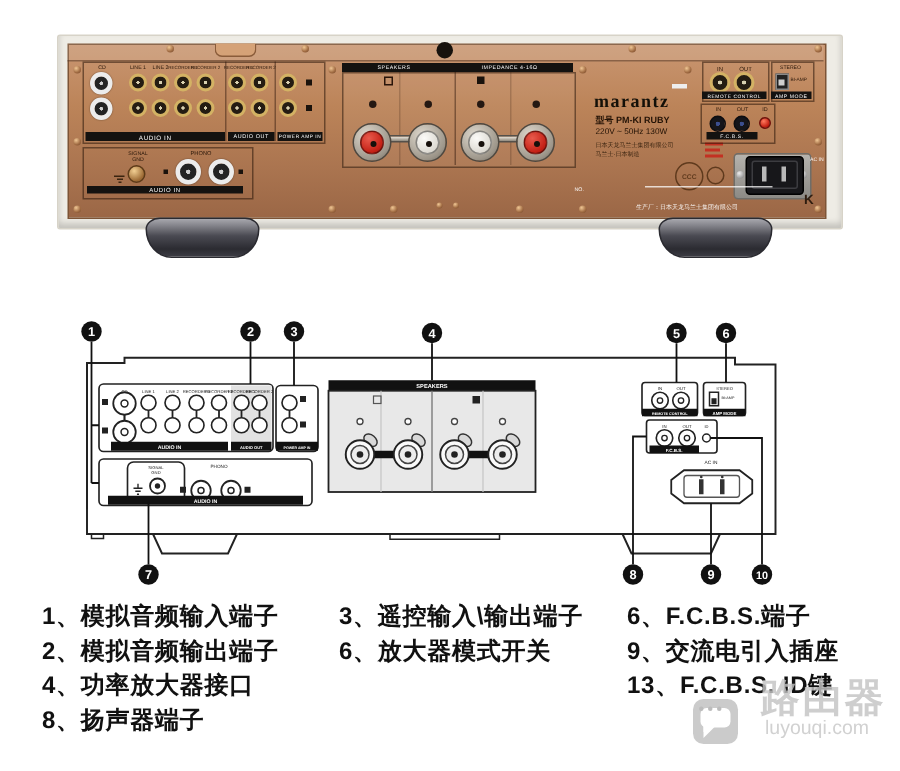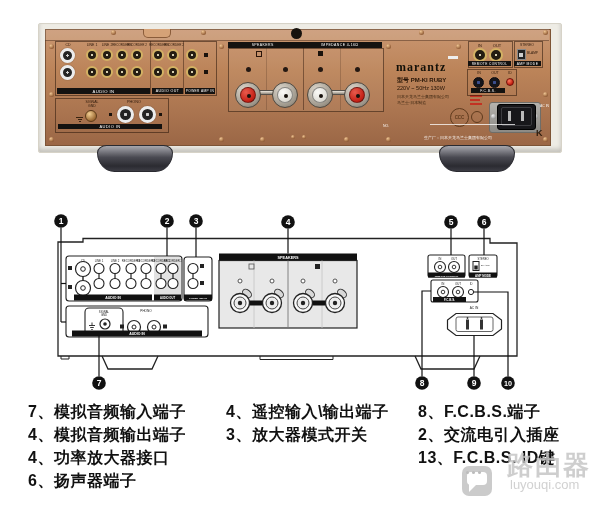--- a/index.html
+++ b/index.html
@@ -442,32 +442,32 @@
       <circle cx="422" cy="383" r="6.8" fill="#111"></circle>
         <text class="callout-num" x="422" y="386" font-size="8.5" text-anchor="middle">8</text>
       <circle cx="474" cy="383" r="6.8" fill="#111"></circle>
         <text class="callout-num" x="474" y="386" font-size="8.5" text-anchor="middle">9</text>
       <circle cx="508" cy="383" r="6.8" fill="#111"></circle>
         <text class="callout-num" x="508" y="386" font-size="7.2" text-anchor="middle">10</text>
     </g>
   </svg>
 
   <div class="abs legend-col" style="left:28px;top:400px">
-    <div>7、模拟音频输入端子</div>
-    <div>4、模拟音频输出端子</div>
+    <div>1、模拟音频输入端子</div>
+    <div>2、模拟音频输出端子</div>
     <div>4、功率放大器接口</div>
-    <div>6、扬声器端子</div>
+    <div>8、扬声器端子</div>
   </div>
   <div class="abs legend-col" style="left:226px;top:400px">
-    <div>4、遥控输入\输出端子</div>
-    <div>3、放大器模式开关</div>
+    <div>3、遥控输入\输出端子</div>
+    <div>6、放大器模式开关</div>
   </div>
   <div class="abs legend-col" style="left:418px;top:400px">
-    <div>8、F.C.B.S.端子</div>
-    <div>2、交流电引入插座</div>
+    <div>6、F.C.B.S.端子</div>
+    <div>9、交流电引入插座</div>
     <div>13、F.C.B.S. ID键</div>
   </div>
 
   <div class="abs wm-icon">
     <div class="wm-bubble"></div>
     <div class="wm-dot"></div>
     <div class="wm-tail"></div>
   </div>
   <span class="abs wm-name">路由器</span>
   <span class="abs wm-url">luyouqi.com</span>

